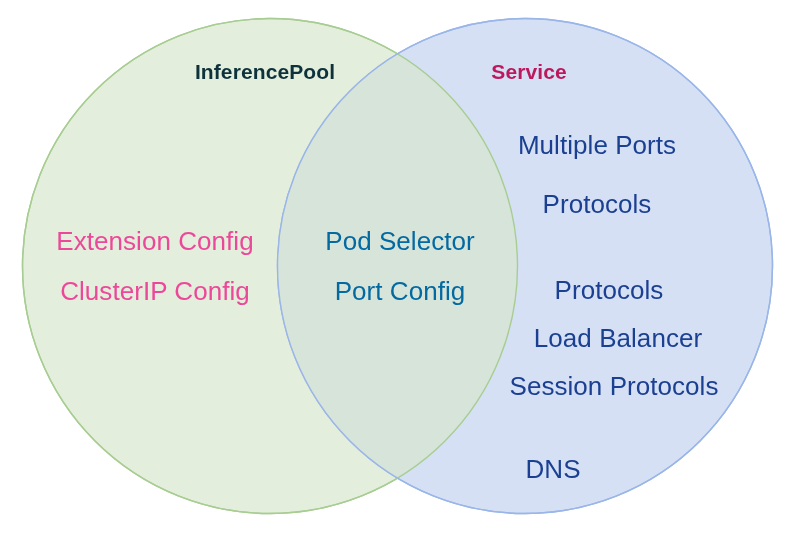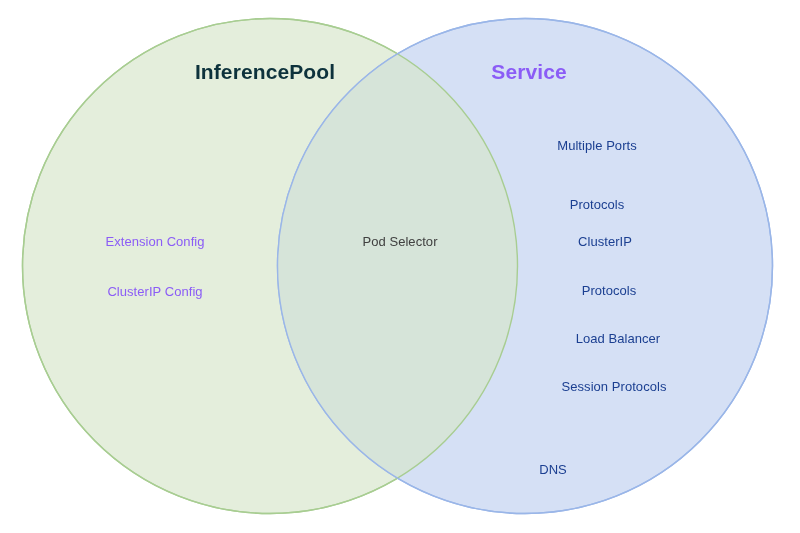--- a/index.html
+++ b/index.html
@@ -44,31 +44,31 @@
     white-space: nowrap;
     font-size: 21px;
     font-weight: 700;
     letter-spacing: 0.1px;
   }
 
   .item-label {
     position: absolute;
     transform: translate(-50%, -50%);
     white-space: nowrap;
-    font-size: 13px;
+    font-size: 26px;
     font-weight: 400;
     letter-spacing: 0.05px;
   }
 
-  .left-text  { color: #8b5cf6; }
-  .mid-text   { color: #404040; }
+  .left-text  { color: #ec4899; }
+  .mid-text   { color: #0369a1; }
   .right-text { color: #1b3f91; }
 
   .title-left  { color: #0d323c; }
-  .title-right { color: #8b5cf6; }
+  .title-right { color: #be185d; }
 </style>
 </head>
 <body>
 
 <div id="venn-stage">
 
   <svg id="circles-layer" viewBox="0 0 800 533" width="800" height="533" aria-hidden="true">
     <defs>
       <clipPath id="clip-green">
         <circle cx="270" cy="266" r="247.5"></circle>
@@ -92,26 +92,26 @@
     <div class="set-title title-left" style="left:265px; top:72px;">InferencePool</div>
 
     <div class="set-title title-right" style="left:529px; top:72px;">Service</div>
 
     <div class="item-label left-text" style="left:155px; top:241px;">Extension Config</div>
 
     <div class="item-label left-text" style="left:155px; top:291px;">ClusterIP Config</div>
 
     <div class="item-label mid-text" style="left:400px; top:241px;">Pod Selector</div>
 
+    <div class="item-label mid-text" style="left:400px; top:291px;">Port Config</div>
 
     <div class="item-label right-text" style="left:597px; top:145px;">Multiple Ports</div>
 
     <div class="item-label right-text" style="left:597px; top:204px;">Protocols</div>
 
-    <div class="item-label right-text" style="left:605px; top:241px;">ClusterIP</div>
 
     <div class="item-label right-text" style="left:609px; top:290px;">Protocols</div>
 
     <div class="item-label right-text" style="left:618px; top:338px;">Load Balancer</div>
 
     <div class="item-label right-text" style="left:614px; top:386px;">Session Protocols</div>
 
     <div class="item-label right-text" style="left:553px; top:429px;margin-top:40px;">DNS</div>
 
   </div>

